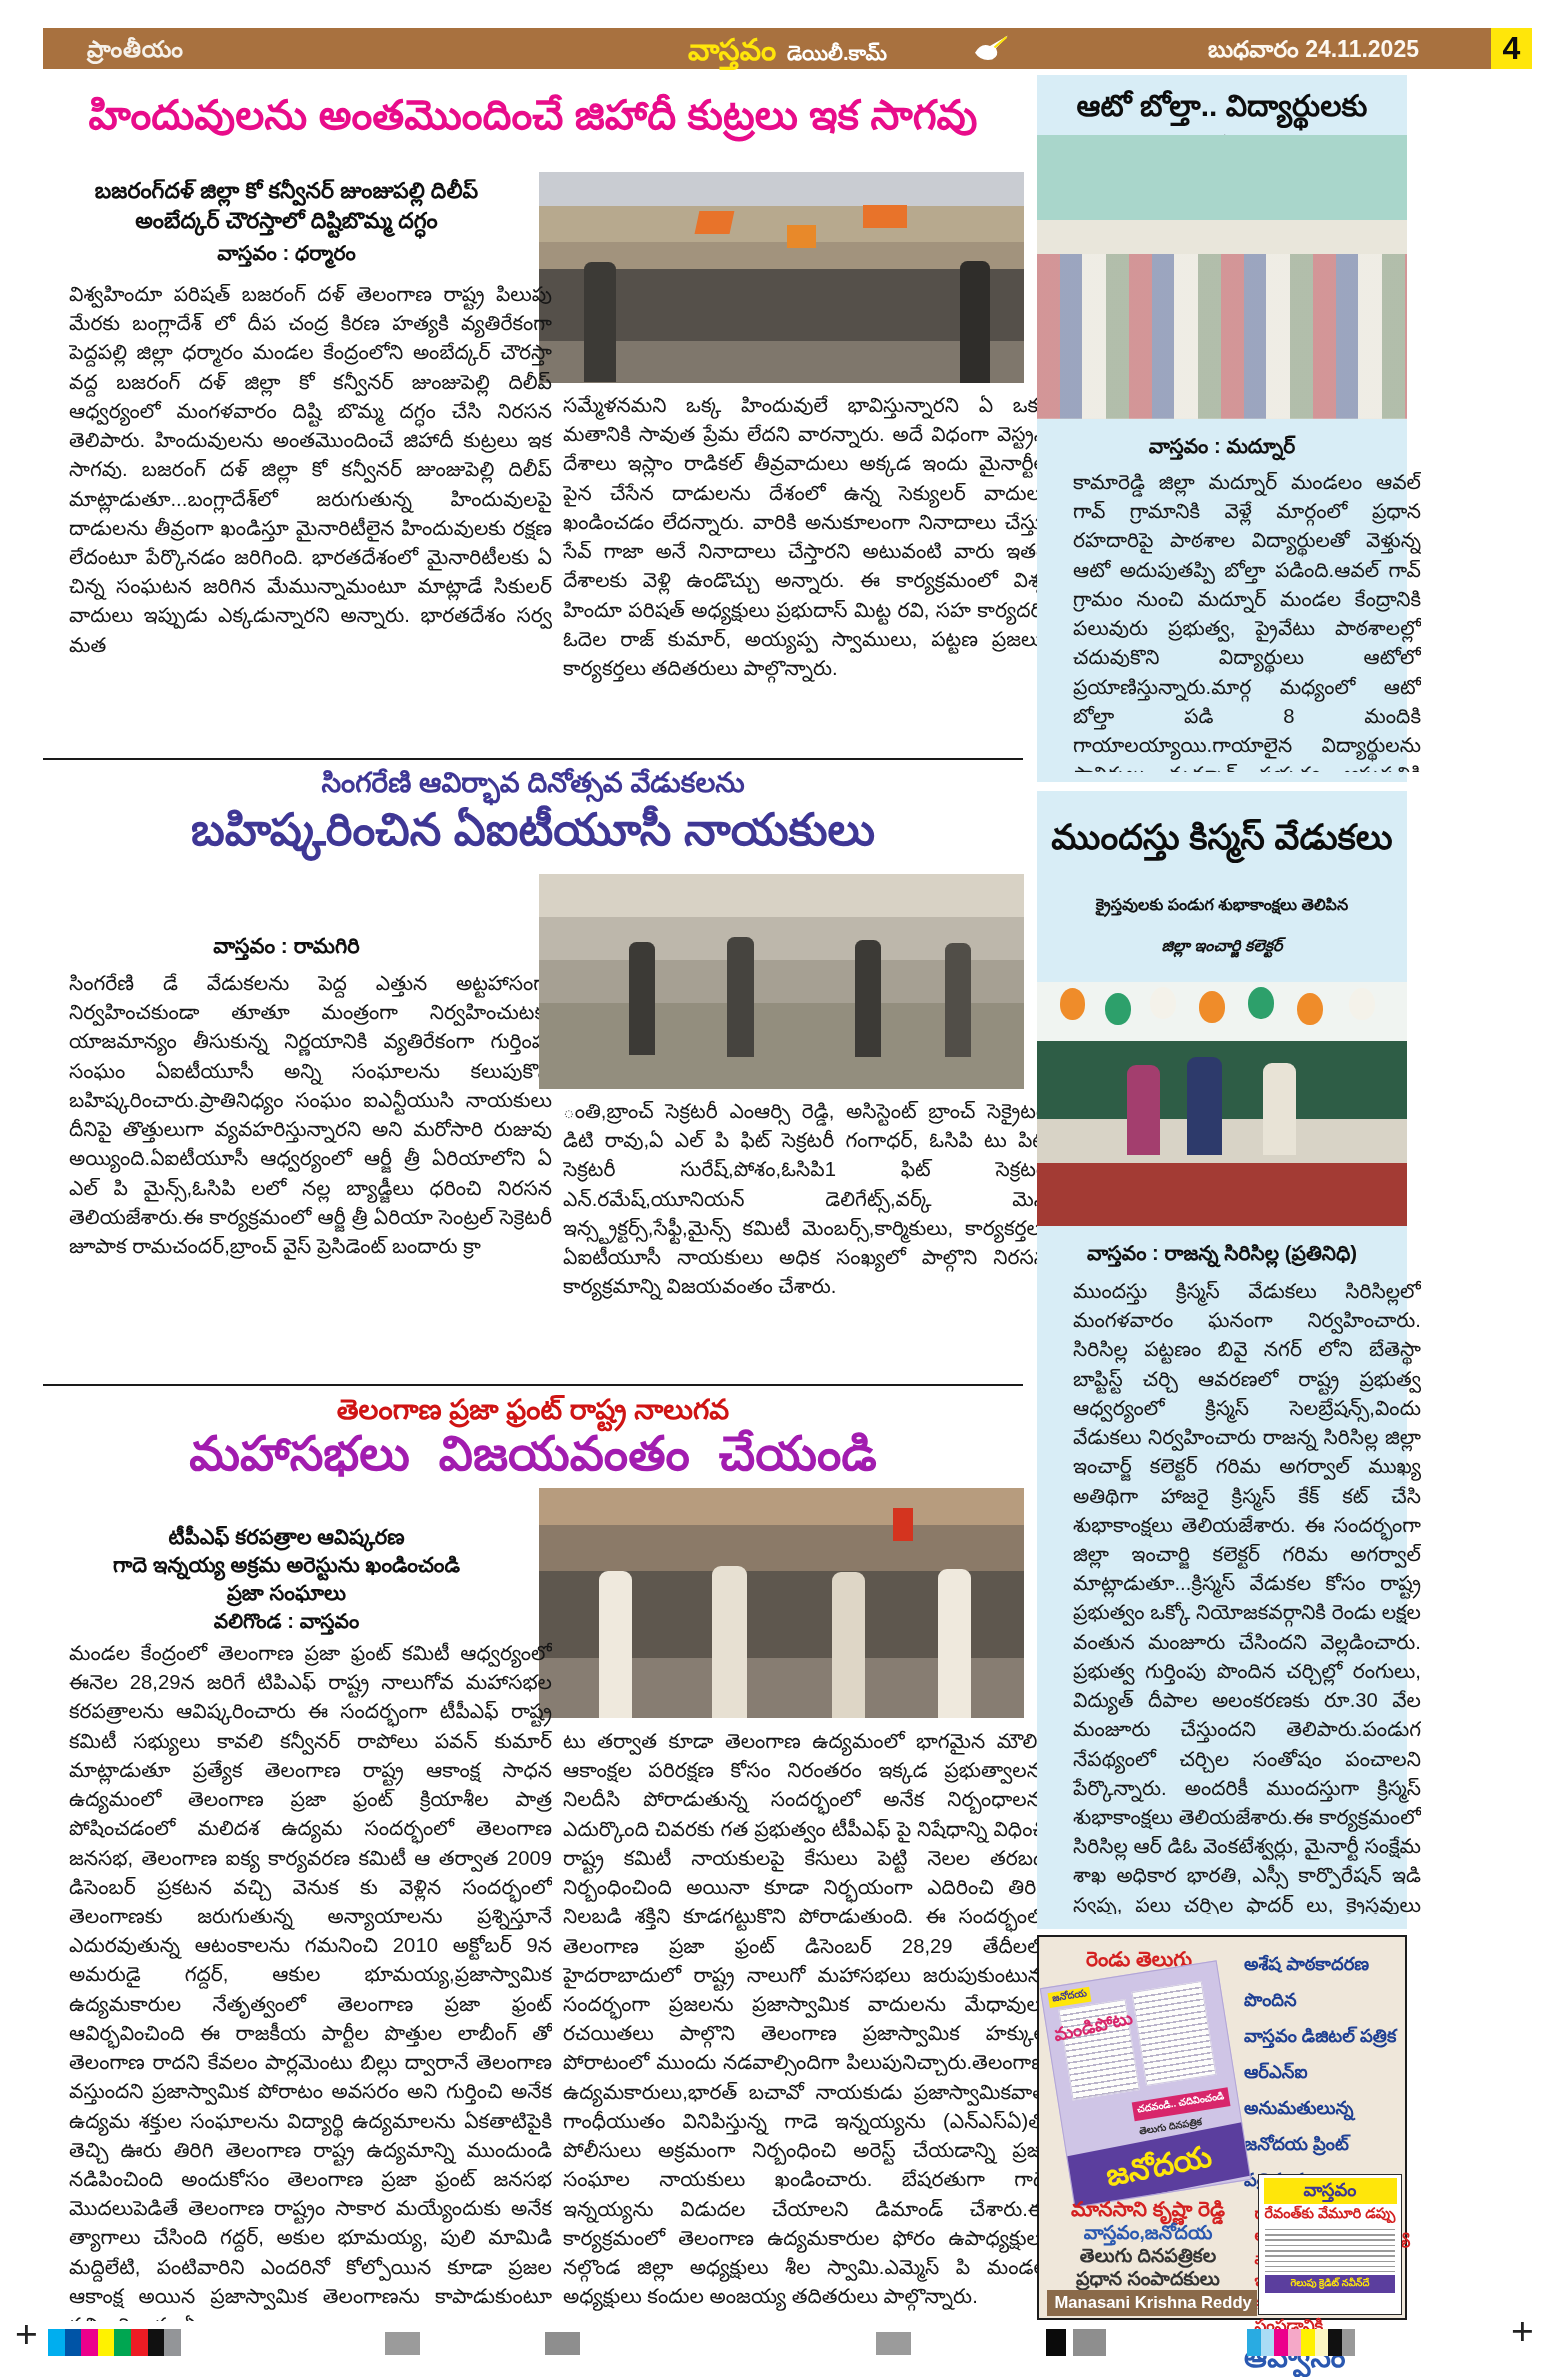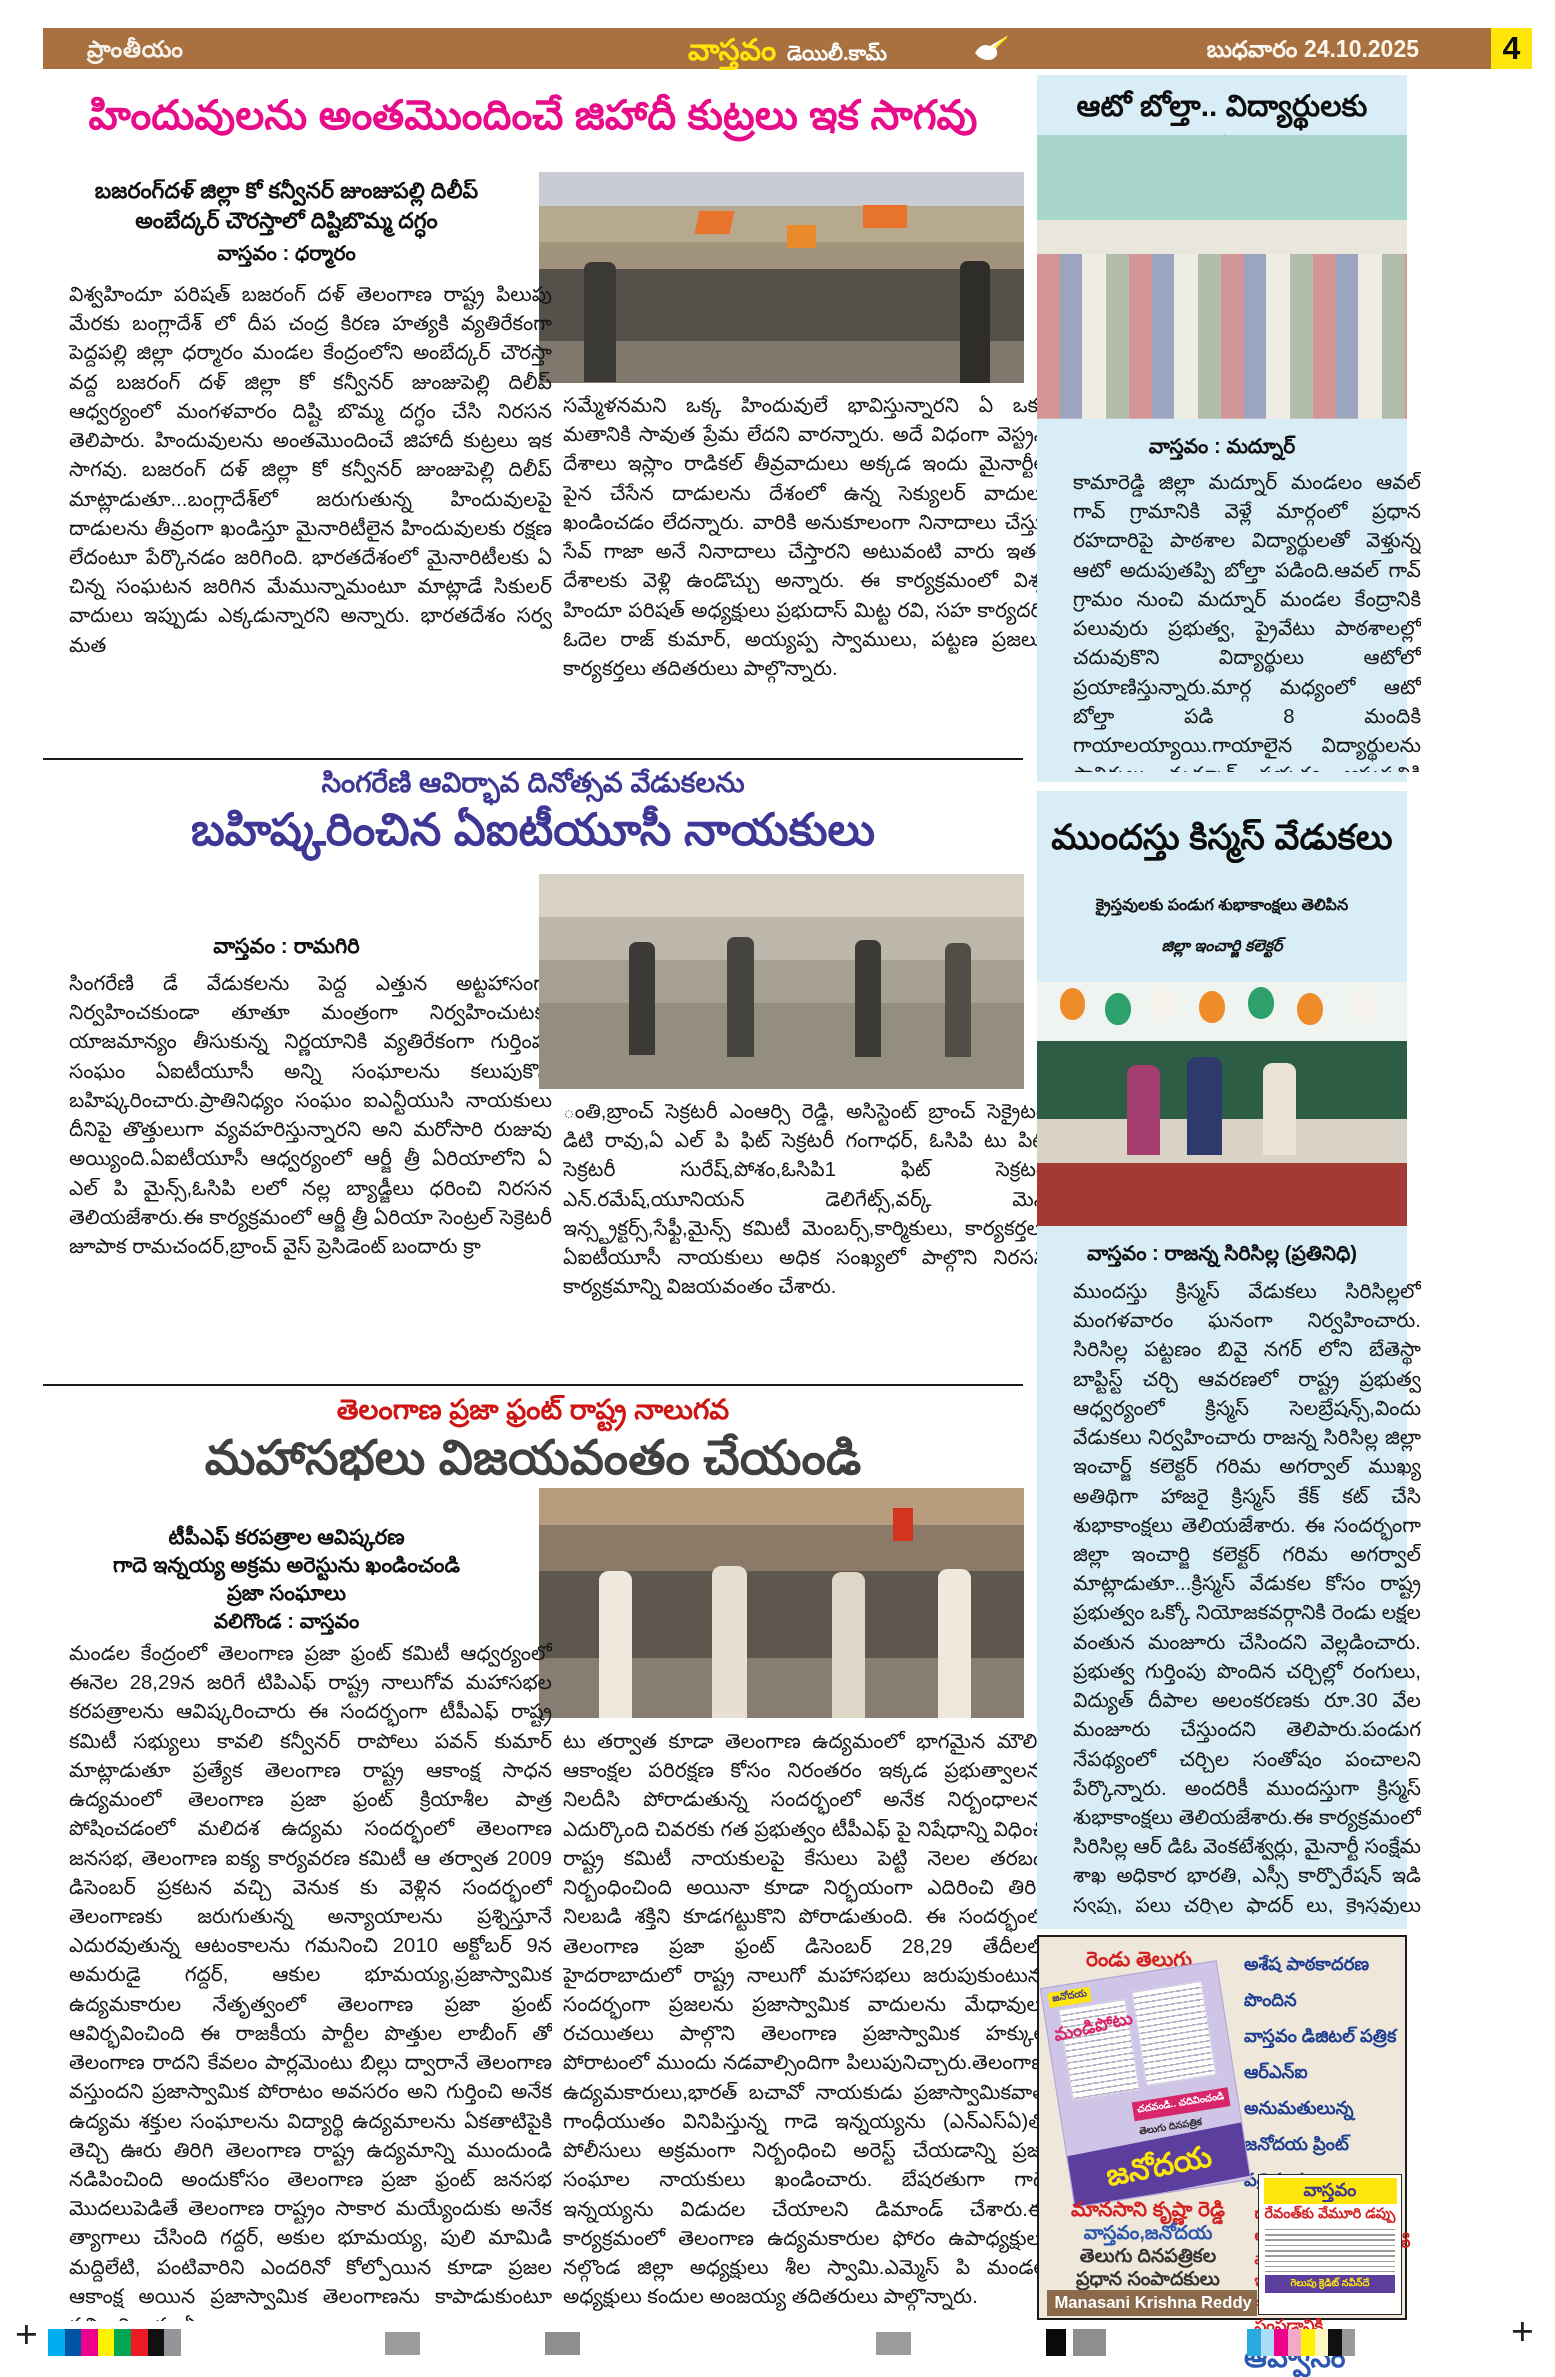--- a/index.html
+++ b/index.html
@@ -19,21 +19,21 @@
   .mast-bird{position:absolute;left:929px;top:4.5px;width:39px;height:32px;}
   .mast-date{position:absolute;right:113px;top:7.5px;color:#fdf8f0;font-size:23px;font-weight:bold;}
   .pagenum{position:absolute;right:0;top:0;width:41px;height:41px;background:#ffe60a;color:#0d0d0d;
            font-size:32px;font-weight:800;display:flex;align-items:center;justify-content:center;}
 
   
   .hl-magenta{color:#e80c8a;font-size:41px;font-weight:800;line-height:1.15;}
   .kick-indigo{color:#3f3795;font-size:28px;font-weight:800;}
   .hl-indigo{color:#3f3795;font-size:45px;font-weight:800;line-height:1.15;}
   .kick-red{color:#cf1414;font-size:28px;font-weight:800;}
-  .hl-red{color:#404040;font-size:48px;font-weight:800;line-height:1.15;}
+  .hl-red{color:#a21caf;font-size:48px;font-weight:800;line-height:1.15;font-family:Liberation Mono, monospace;}
   .sub{font-size:22px;font-weight:bold;line-height:30px;color:#101010;}
   .dateline{font-size:20.3px;font-weight:bold;color:#101010;}
   .body-txt{font-size:20.3px;line-height:1.44;color:#161616;}
 
   .rule{height:1.5px;background:#1a1a1a;}
 
   
   .photo{overflow:hidden;}
   .p1{background:linear-gradient(#c9ccd2 0 16%,#b7a98e 16% 33%,#a2937d 33% 46%,#55504a 46% 80%,#7f776c 80% 100%);}
   .p1 .flag{position:absolute;background:#e8732a;width:35px;height:22.6px;}
@@ -94,21 +94,21 @@
     <span class="mast-brand">
       <span class="b1">వాస్తవం</span>
       <span class="b2">డెయిలీ.కామ్</span>
     </span>
     <span class="mast-bird">
       <svg viewBox="0 0 52 42" width="39" height="32">
           <path d="M4 26 Q12 12 24 17 L48 3 L32 20 Q37 30 27 35 Q12 38 4 26Z" fill="#ffffff"></path>
           <path d="M30 19 L46 5" stroke="#ffe60a" stroke-width="3"></path>
         </svg>
     </span>
-    <span class="mast-date">బుధవారం 24.10.2025</span>
+    <span class="mast-date">బుధవారం 24.11.2025</span>
     <span class="pagenum">4</span>
   </div>
 
   <div class="abs ctr hl-magenta" style="left:43px;top:92px;width:980px;">హిందువులను అంతమొందించే జిహాదీ కుట్రలు ఇక సాగవు</div>
   <div class="abs ctr" style="left:45px;top:176px;width:483px;">
     <div class="sub">బజరంగ్‌దళ్ జిల్లా కో కన్వీనర్ జుంజుపల్లి దిలీప్</div>
     <div class="sub">అంబేద్కర్ చౌరస్తాలో దిష్టిబొమ్మ దగ్ధం</div>
     <div class="dateline" style="margin-top:6px;">వాస్తవం : ధర్మారం</div>
   </div>
   <div class="abs photo p1" style="left:539px;top:172px;width:485px;height:211px;">

